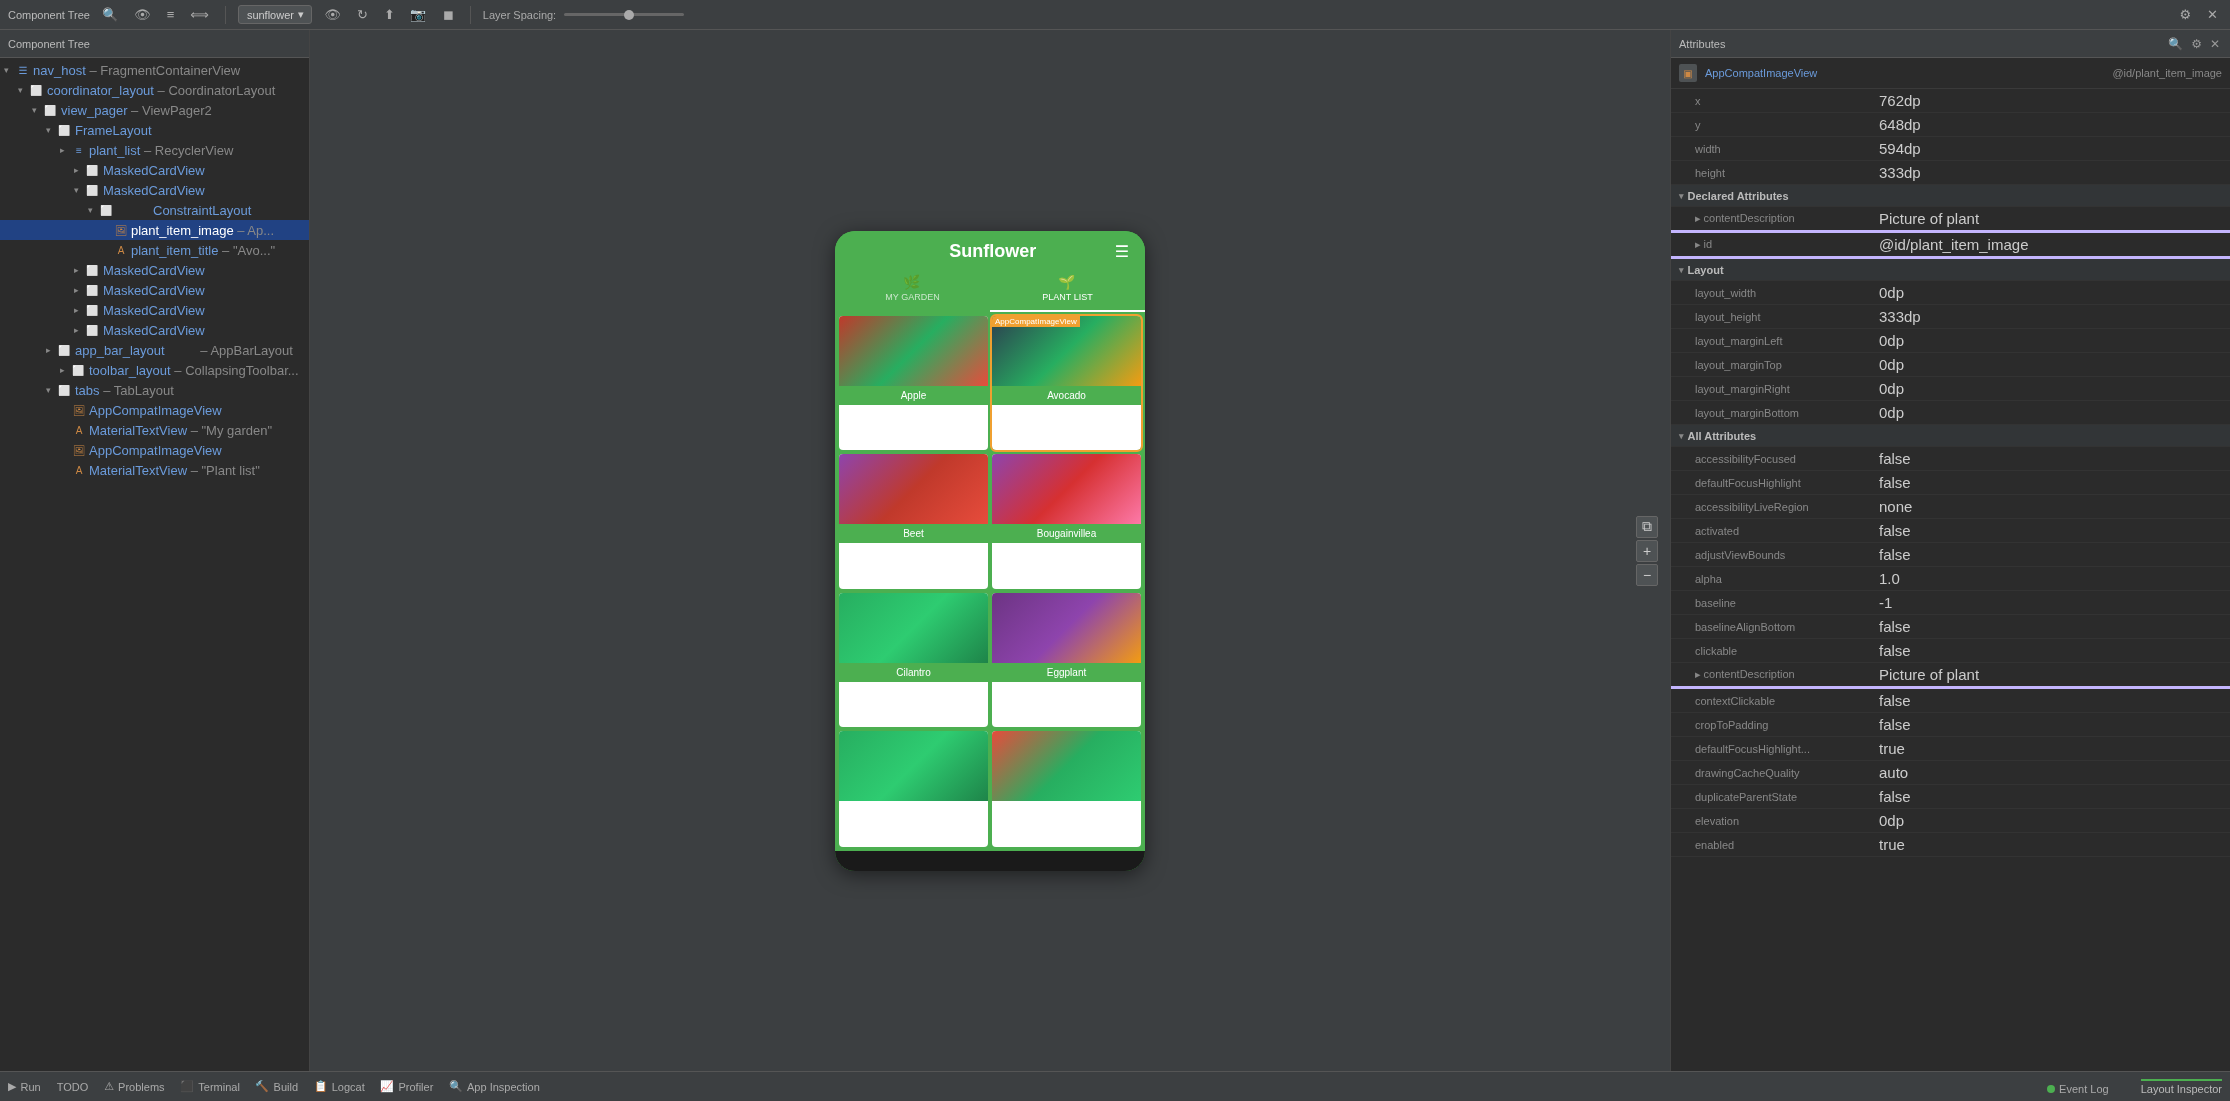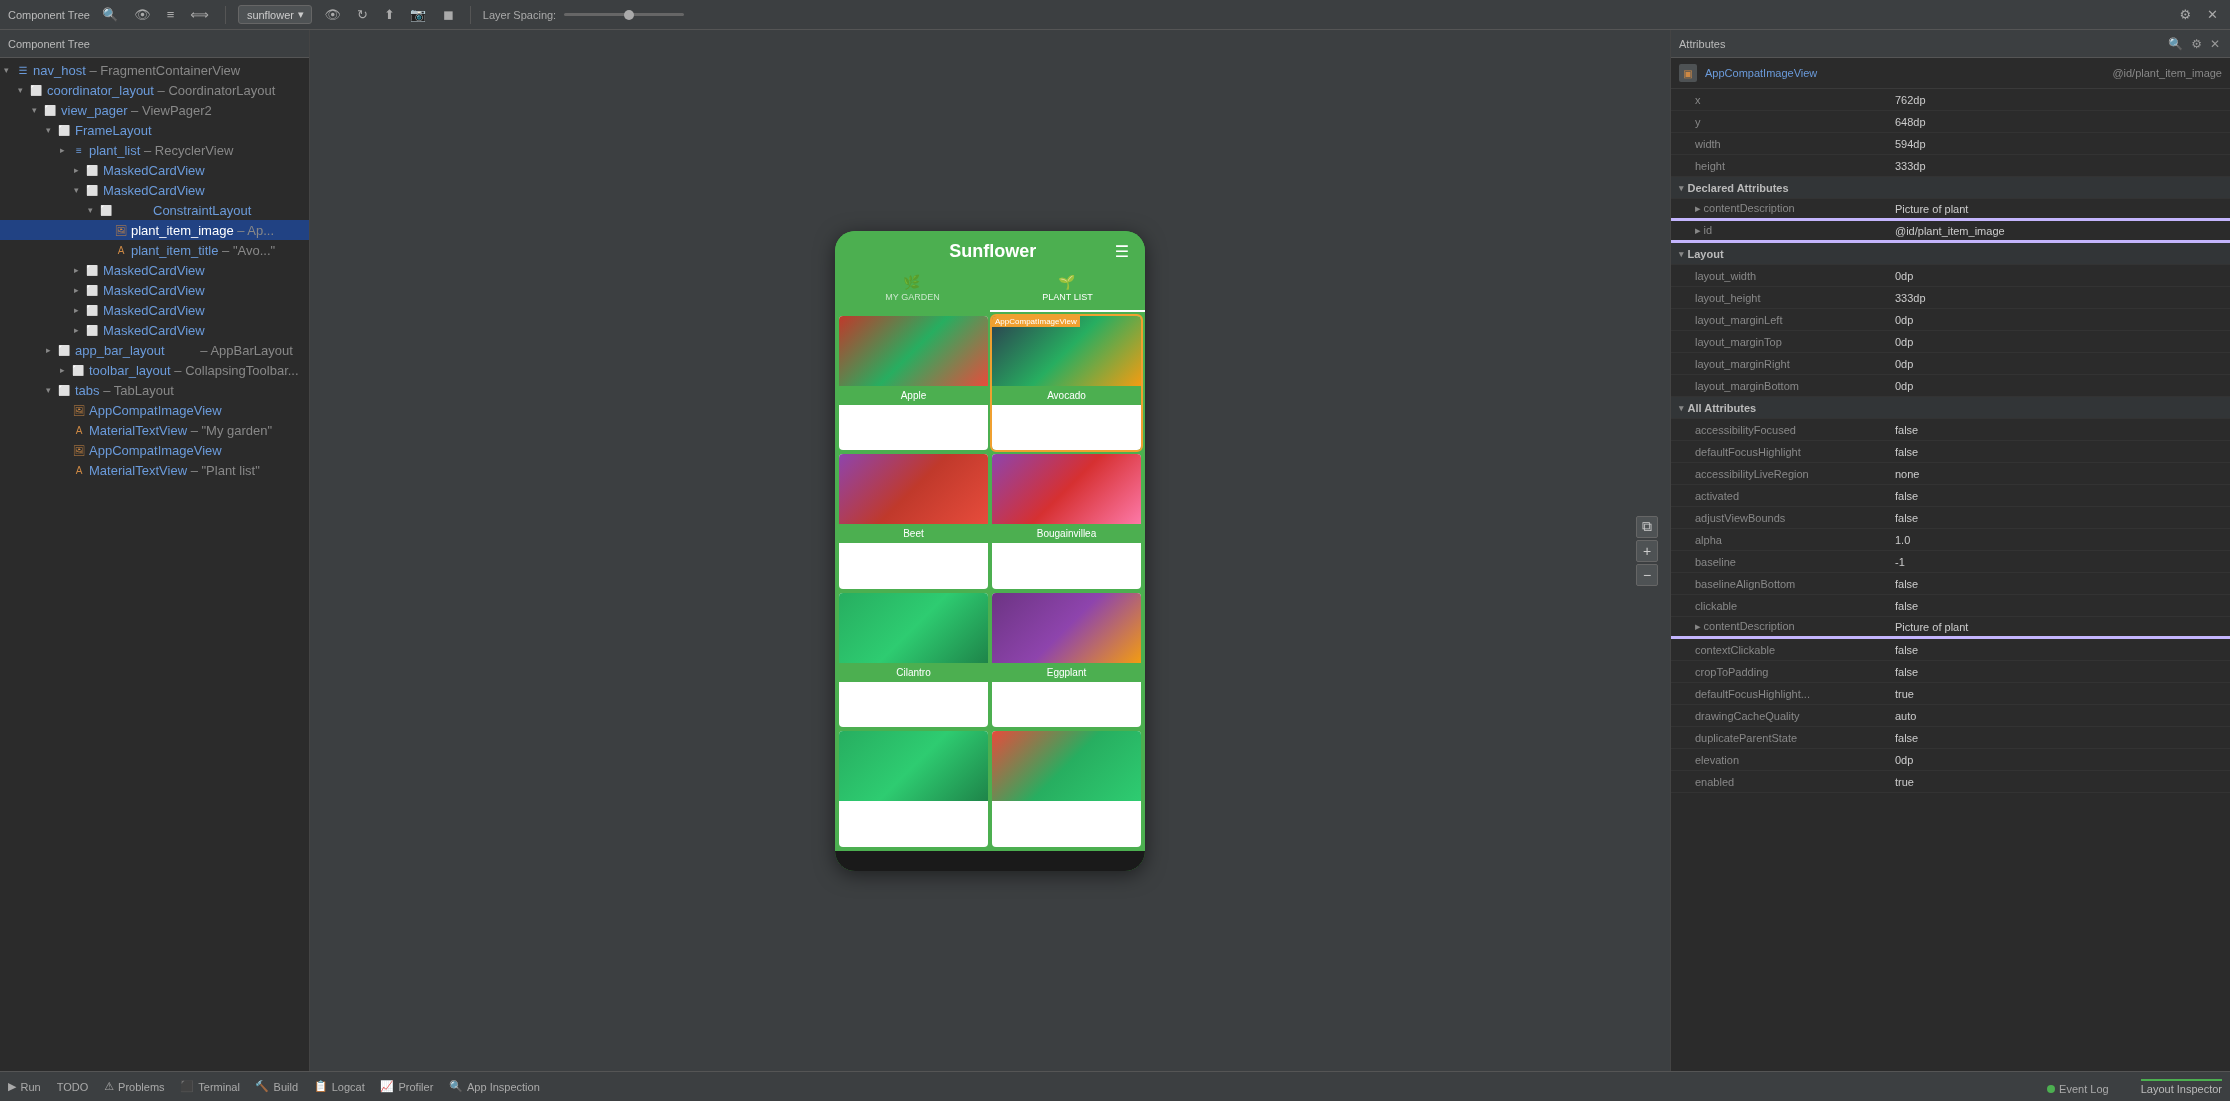--- a/index.html
+++ b/index.html
@@ -402,24 +402,23 @@
     }
     .attr-key {
       width: 200px;
       font-size: 11px;
       color: #888;
       flex-shrink: 0;
       padding-left: 8px;
     }
     .attr-key.indent { padding-left: 16px; }
     .attr-value {
-      font-size: 11px;
+      font-size: 15px;
       color: #cccccc;
       flex: 1;
-      margin-left: 16px;
     }
     .attr-section-label {
       font-size: 11px;
       color: #bbbbbb;
       font-weight: bold;
       display: flex;
       align-items: center;
       gap: 4px;
     }
     .section-arrow {

